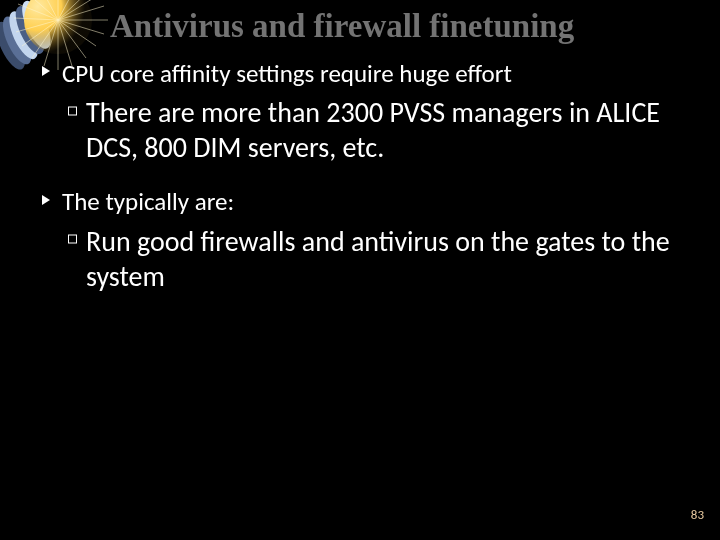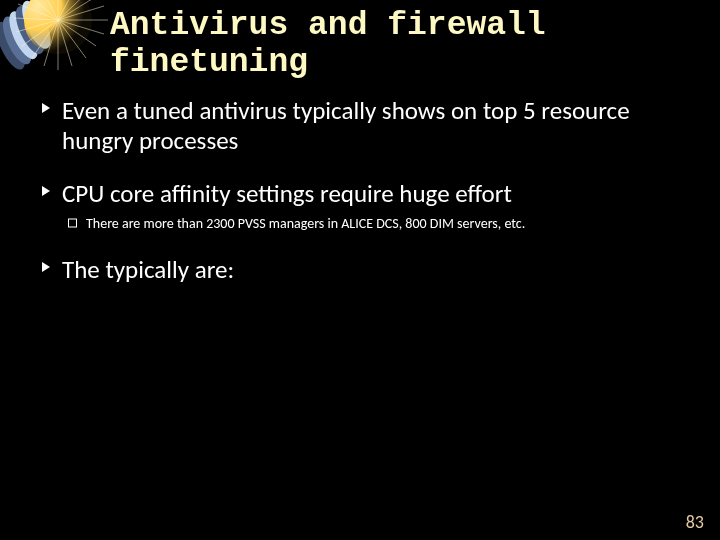--- a/index.html
+++ b/index.html
@@ -10,25 +10,25 @@
     font-family: Calibri, "Segoe UI", Arial, sans-serif;
     position: relative;
   }
   .decor {
     position: absolute;
     top: 0; left: 0;
     width: 110px; height: 75px;
     pointer-events: none;
   }
   .title {
-    font-family: Liberation Mono, monospace;
+    font-family: Liberation Serif, serif;
     font-weight: 700;
     font-size: 33px;
     line-height: 1.12;
-    color: #fef9c3;
+    color: #737373;
     padding: 8px 53px 0 110px;
   }
   .content {
     padding: 14px 40px 0 36px;
   }
   ul.level1 {
     list-style: none;
   }
   ul.level1 > li {
     position: relative;
@@ -49,40 +49,40 @@
     border-left: 8px solid #fff;
     transform: translateY(-50%);
   }
   ul.level2 {
     list-style: none;
     margin-top: 6px;
   }
   ul.level2 > li {
     position: relative;
     padding-left: 24px;
-    font-size: 14px;
+    font-size: 28px;
     line-height: 1.25;
     margin-bottom: 4px;
     color: #fff;
   }
   ul.level2 > li::before {
     content: "";
     position: absolute;
     left: 6px;
     top: 0.55em;
     width: 7px; height: 7px;
     border: 1px solid #fff;
     transform: translateY(-50%);
     background: transparent;
   }
   .pagenum {
     position: absolute;
     right: 16px;
-    bottom: 7px;
-    font-size: 18px;
+    bottom: 18px;
+    font-size: 13px;
     color: #e8caa0;
   }
 </style>
 </head>
 <body>
 
 <svg class="decor" viewBox="0 0 110 75">
   <defs>
     <radialGradient id="g1" cx="20%" cy="30%" r="70%">
       <stop offset="0%" stop-color="#ffe9a0"></stop>
@@ -119,29 +119,27 @@
     <line x1="58" y1="20" x2="76" y2="-14"></line>
     <line x1="58" y1="20" x2="90" y2="-10"></line>
   </g>
 </svg>
 
 <h1 class="title">Antivirus and firewall finetuning</h1>
 
 <div class="content">
   <ul class="level1">
     <li>
-      <span>Even a tuned antivirus typically shows on top 5 resource hungry processes</span>
-    </li>
-    <li>
       <span>CPU core affinity settings require huge effort</span>
       <ul class="level2">
         <li>There are more than 2300 PVSS managers in ALICE DCS, 800 DIM servers, etc.</li>
       </ul>
     </li>
     <li>
       <span>The typically are:</span>
       <ul class="level2">
+        <li>Run good firewalls and antivirus on the gates to the system</li>
       </ul>
     </li>
   </ul>
 </div>
 
 <div class="pagenum">83</div>
 
 </body></html>

